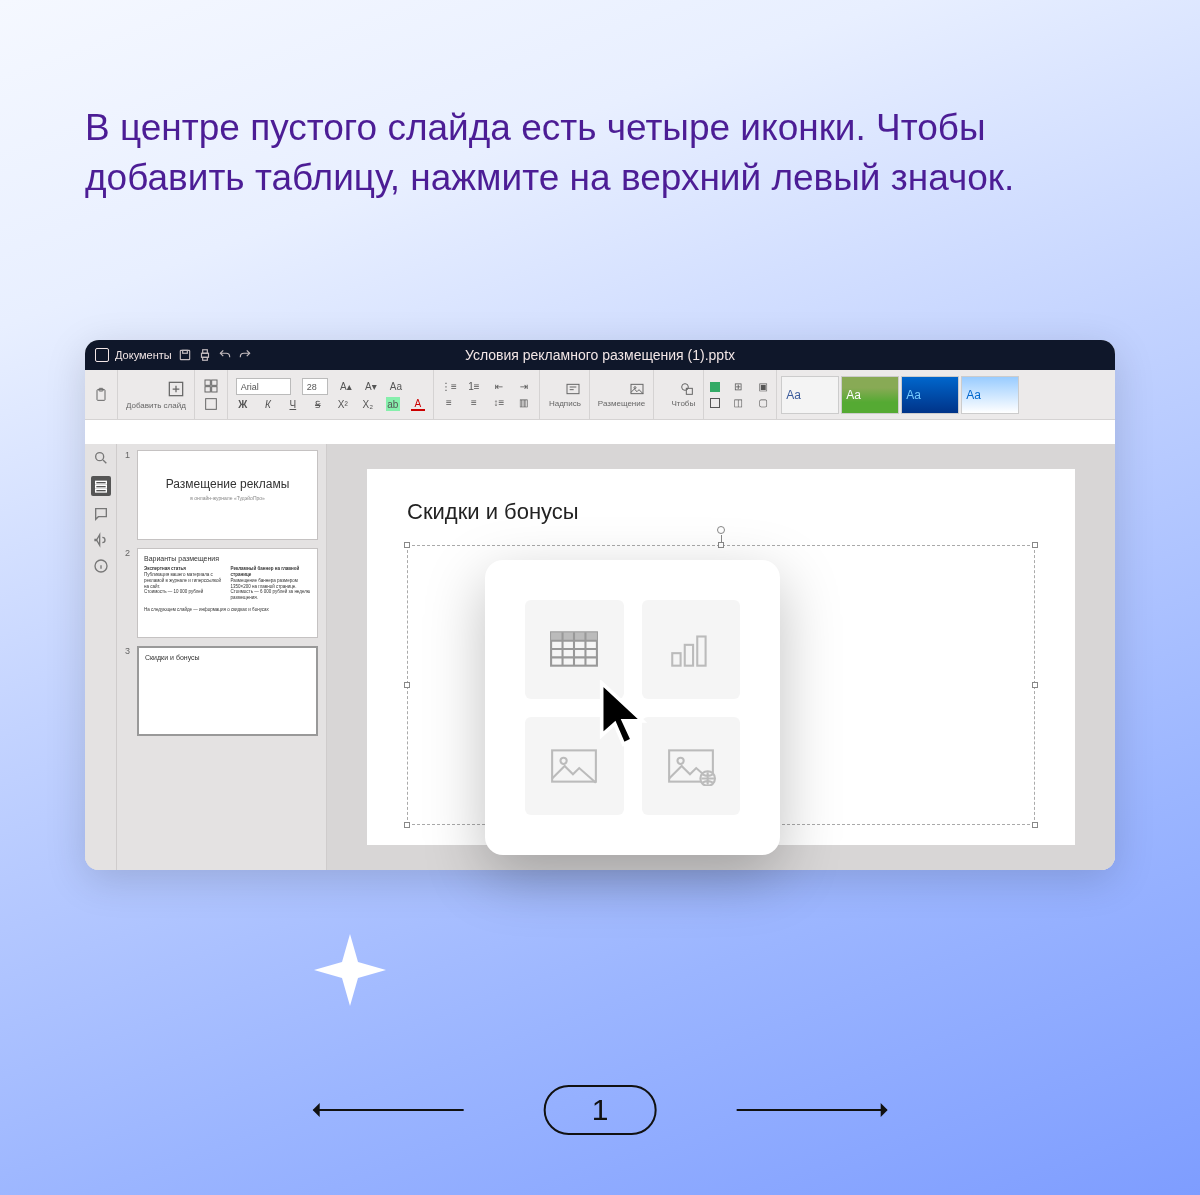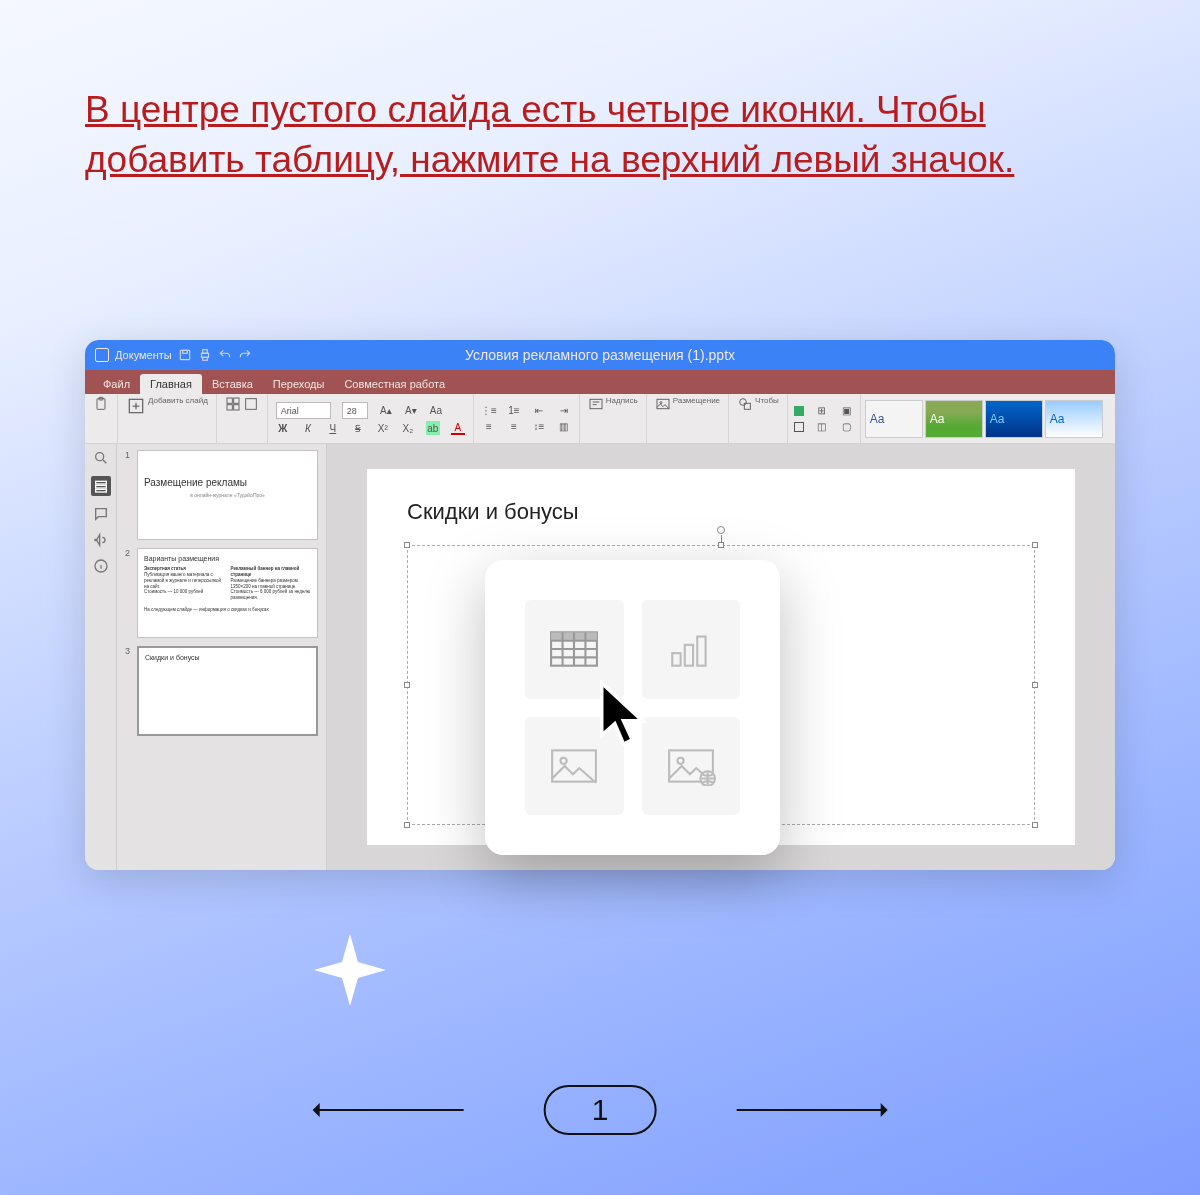--- a/index.html
+++ b/index.html
@@ -6,43 +6,42 @@
   body {
     width: 1200px;
     height: 1195px;
     font-family: -apple-system, BlinkMacSystemFont, "Segoe UI", Arial, sans-serif;
     background: linear-gradient(160deg, #f5f8ff 0%, #e8efff 20%, #c3d3ff 45%, #9bb5ff 75%, #7e9dff 100%);
     position: relative;
     overflow: hidden;
   }
   .instruction {
     position: absolute;
-    top: 85px;
+    top: 103px;
     left: 85px;
     right: 85px;
     font-size: 37px;
     line-height: 1.35;
-    color: #b91c1c;
+    color: #4c1d95;
     font-weight: 400;
-    text-decoration: underline;
   }
   .app-window {
     position: absolute;
     top: 340px;
     left: 85px;
     right: 85px;
     height: 530px;
     background: #fff;
     border-radius: 14px;
     overflow: hidden;
     box-shadow: 0 10px 40px rgba(0,0,0,.15);
   }
   .titlebar {
     height: 30px;
-    background: #3b82f6;
+    background: #0f172a;
     display: flex;
     align-items: center;
     padding: 0 10px;
     color: #f2e6e6;
     font-size: 11px;
     position: relative;
   }
   .titlebar .left { display: flex; align-items: center; gap: 6px; }
   .titlebar .center { position: absolute; left: 50%; transform: translateX(-50%); font-size: 14px; }
   .appicon { width: 14px; height: 14px; border: 1.5px solid #f2e6e6; border-radius: 2px; }
@@ -70,22 +69,22 @@
     height: 50px;
     background: #eceaea;
     border-bottom: 1px solid #d5d3d3;
     display: flex;
     align-items: stretch;
     font-size: 9px;
     color: #555;
   }
   .ribbon-group {
     display: flex;
-    flex-direction: row;
-    align-items: flex-start;
+    flex-direction: column;
+    align-items: flex-end;
     justify-content: center;
     padding: 2px 8px;
     border-right: 1px solid #d5d3d3;
     gap: 2px;
   }
   .ribbon-group.wide { flex-direction: column; align-items: flex-start; }
   .ribbon-row { display: flex; align-items: center; gap: 11px; }
   .ribbon-ico { width: 16px; height: 16px; display: inline-block; color: #666; }
   .ribbon-ico svg { width: 100%; height: 100%; }
   .ribbon-lbl { font-size: 8px; color: #666; white-space: nowrap; }
@@ -132,21 +131,21 @@
   }
   .thumb {
     display: flex; gap: 4px; margin-bottom: 8px;
   }
   .thumb .num { font-size: 9px; color: #666; width: 8px; }
   .thumb .slide {
     flex: 1; height: 90px; background: #fff; border: 1px solid #c5c2c2;
     padding: 6px; font-size: 6px; color: #333; overflow: hidden;
   }
   .thumb.selected .slide { border: 2px solid #999; }
-  .thumb .slide .t-title { font-size: 10px; margin-bottom: 4px; }
+  .thumb .slide .t-title { font-size: 12px; margin-bottom: 4px; text-align: center; }
   .thumb .slide .t-sub { font-size: 5px; color: #888; text-align: center; }
   .thumb .slide.s2 .t-title { text-align: left; font-size: 7px; }
   .thumb .slide.s2 .cols { display: flex; gap: 6px; font-size: 4.5px; line-height: 1.3; }
   .thumb .slide.s2 .cols > div { flex: 1; }
   .thumb .slide.s2 .foot { font-size: 4.5px; margin-top: 6px; }
   .thumb .slide.s3 .t-title { text-align: left; font-size: 7px; }
 
   .canvas {
     flex: 1;
     background: #d8d6d6;
@@ -278,27 +277,20 @@
           <path d="M4 9h10a6 6 0 016 6v1"></path>
         </svg>
       <svg class="tb-ico" viewBox="0 0 24 24" fill="none" stroke="currentColor" stroke-width="2">
           <path d="M15 14l5-5-5-5"></path>
           <path d="M20 9H10a6 6 0 00-6 6v1"></path>
         </svg>
     </div>
     <div class="center">Условия рекламного размещения (1).pptx</div>
   </div>
 
-  <div class="menubar">
-    <div class="tab">Файл</div>
-    <div class="tab active">Главная</div>
-    <div class="tab">Вставка</div>
-    <div class="tab">Переходы</div>
-    <div class="tab">Совместная работа</div>
-  </div>
 
   <div class="ribbon">
     <div class="ribbon-group">
       <span class="ribbon-ico"><svg viewBox="0 0 24 24" fill="none" stroke="currentColor" stroke-width="1.5">
             <rect x="6" y="4" width="12" height="16" rx="1"></rect>
             <rect x="9" y="2" width="6" height="4" rx="1"></rect>
           </svg></span>
     </div>
     <div class="ribbon-group" style="min-width:70px">
       <span class="ribbon-ico" style="width:20px;height:20px"><svg viewBox="0 0 24 24" fill="none" stroke="currentColor" stroke-width="1.5">

